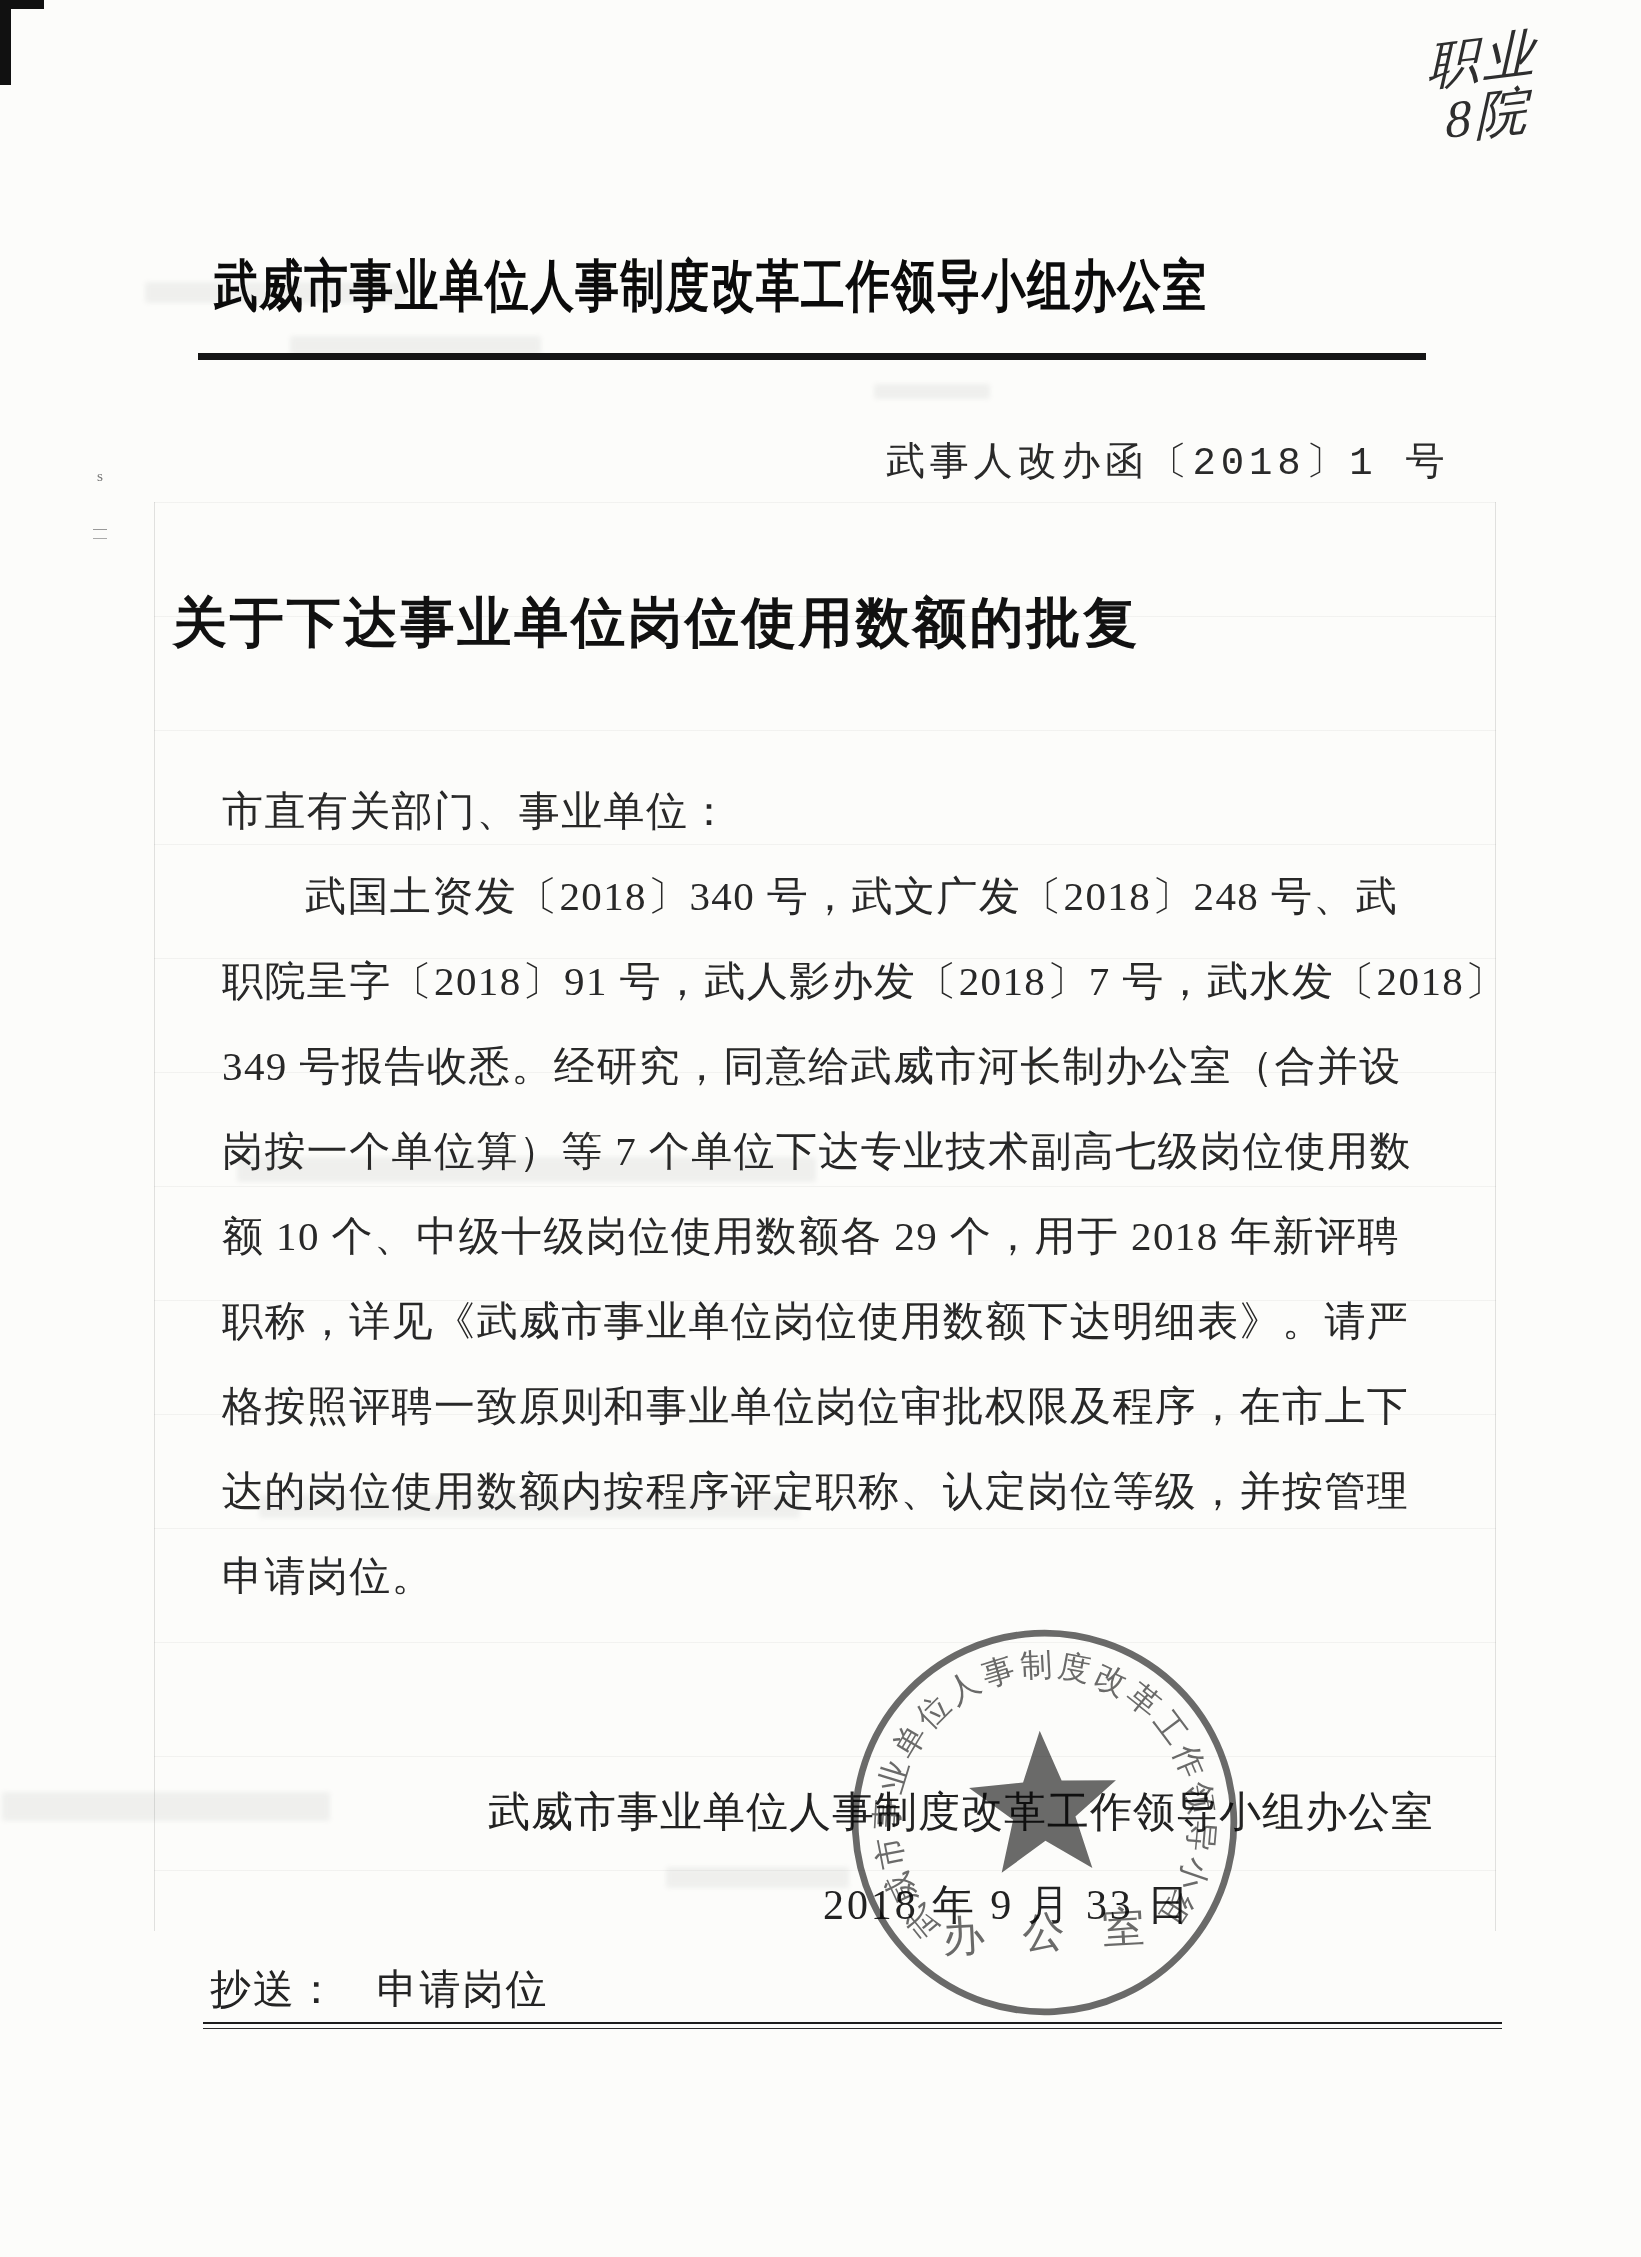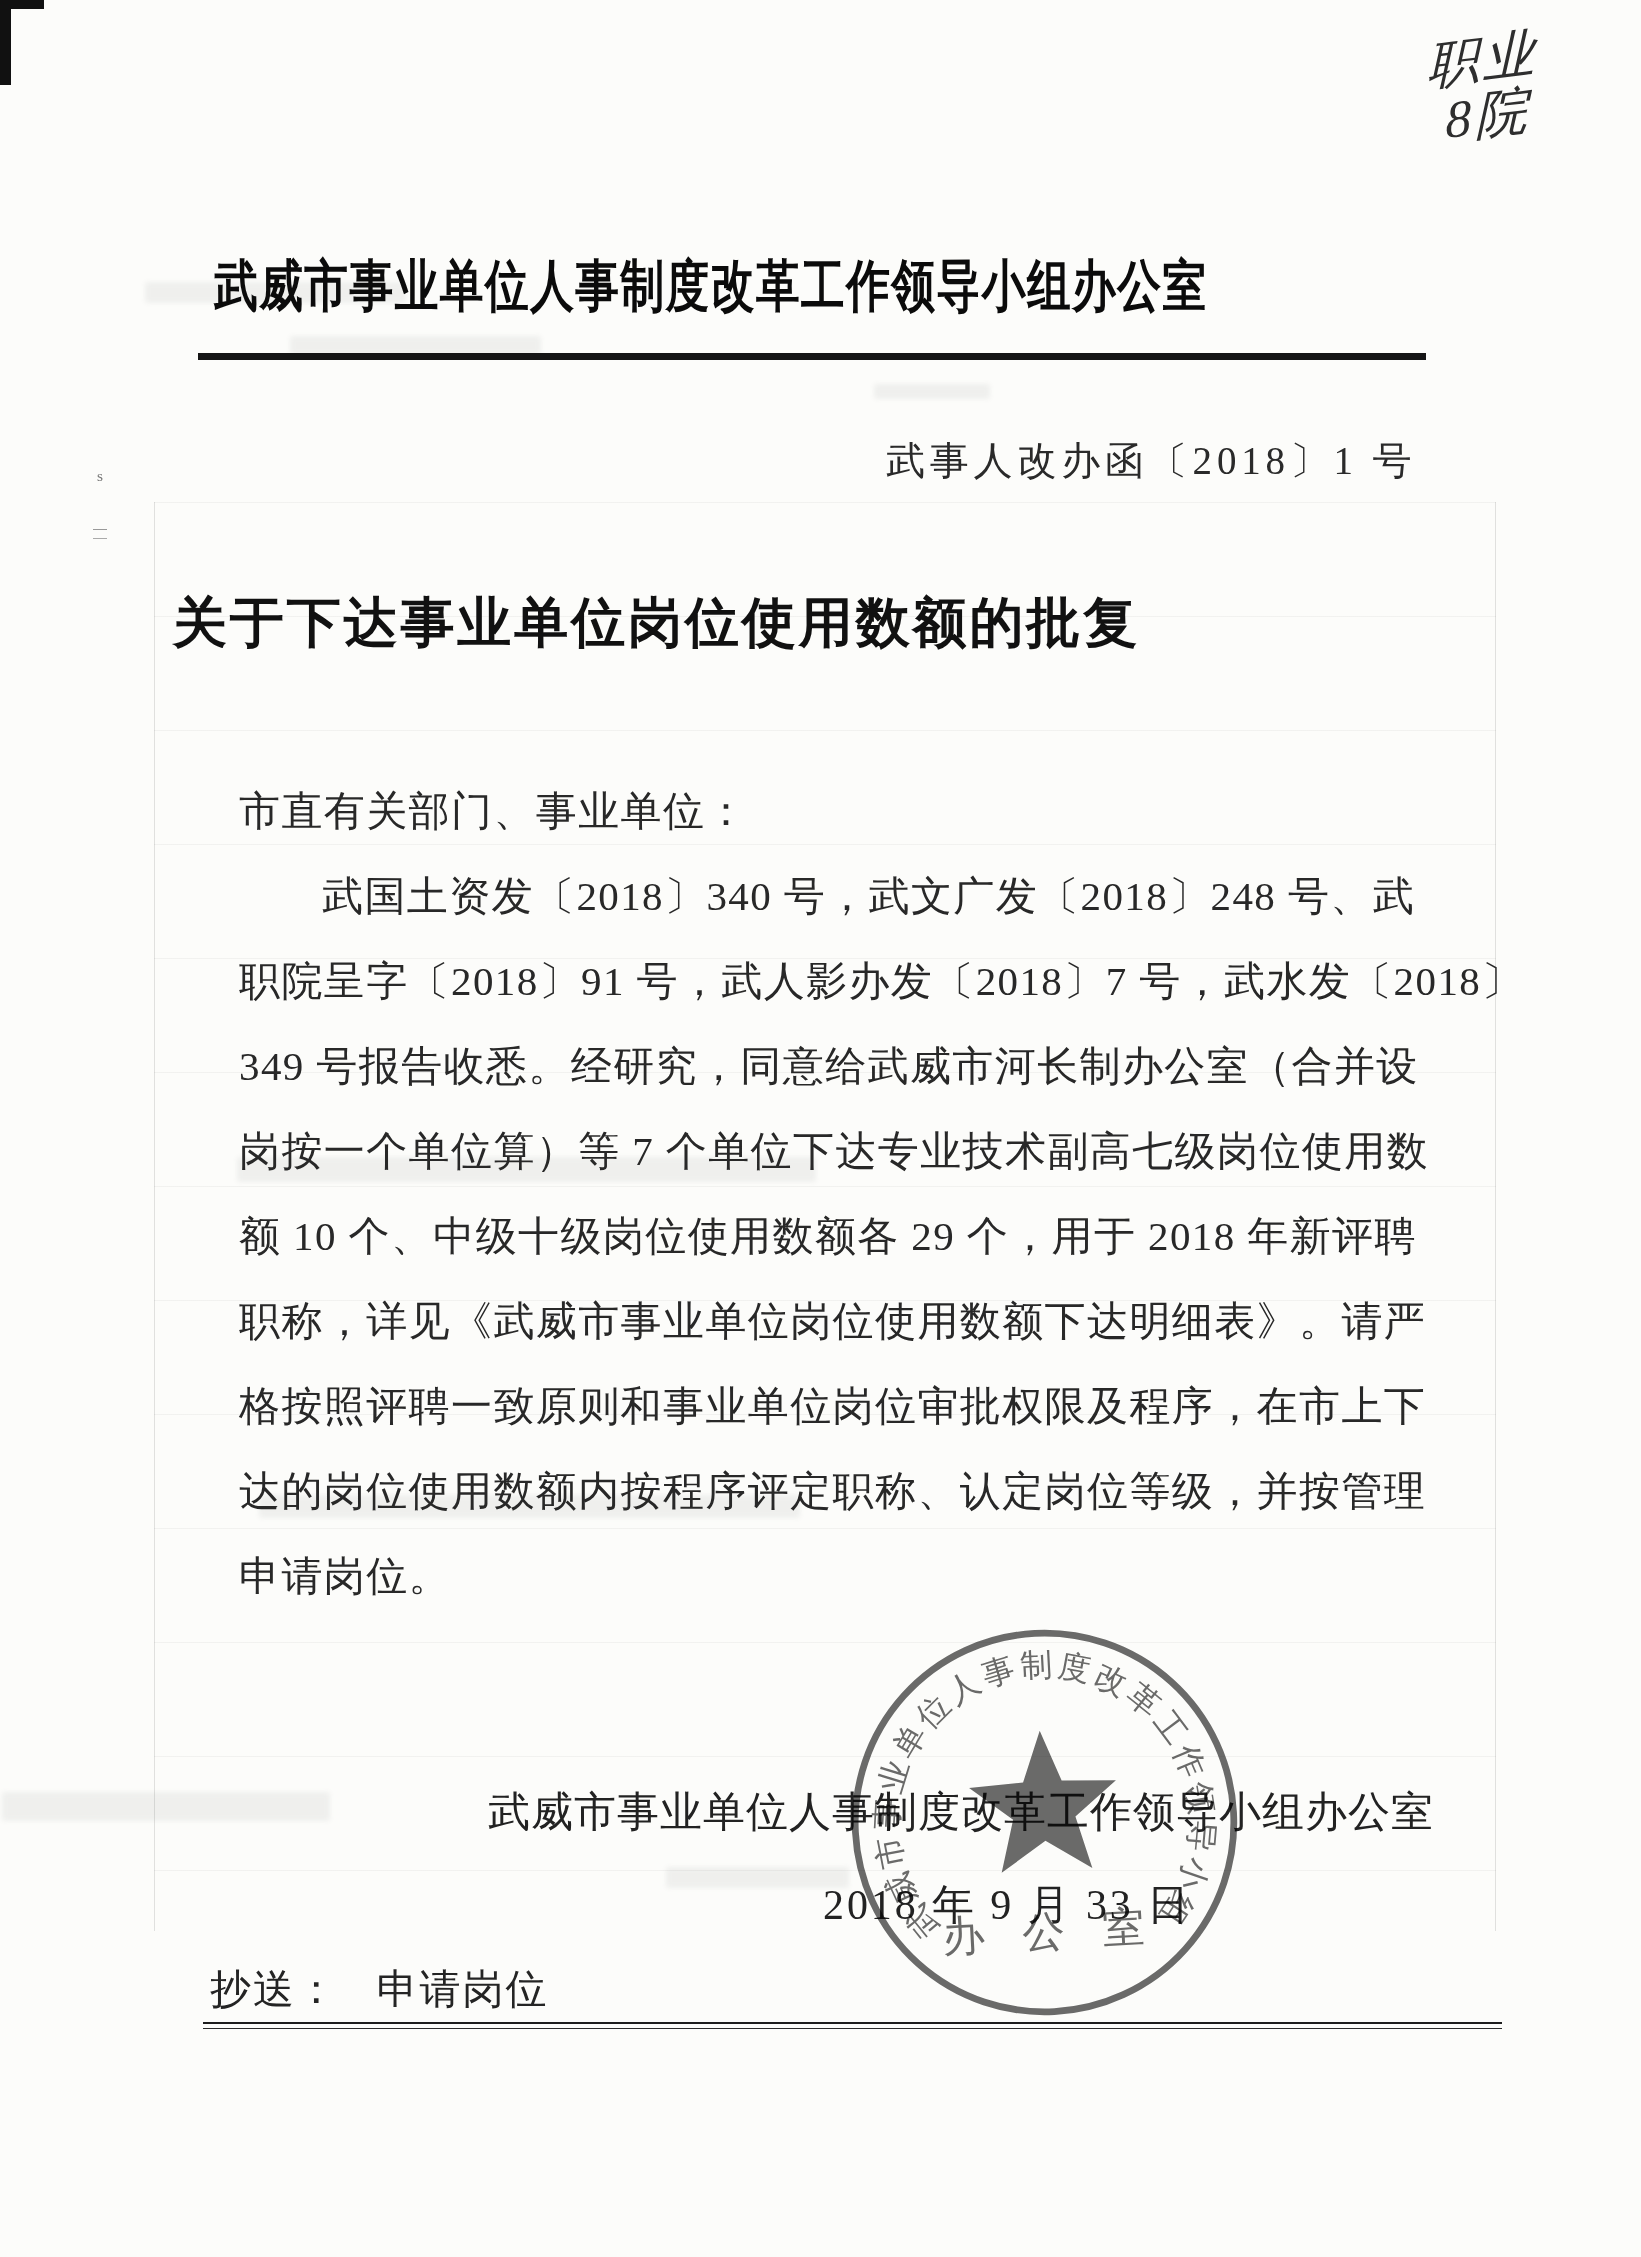--- a/index.html
+++ b/index.html
@@ -43,30 +43,30 @@
   .org-header{
     position:absolute;left:214px;top:249px;width:1274px;
     font-size:56px;font-weight:bold;color:#0b0b0b;
     transform:scaleX(0.78);transform-origin:left center;
     white-space:nowrap;letter-spacing:1.9px;
   }
   .header-rule{position:absolute;left:198px;top:353px;width:1228px;height:6.8px;background:#151515;}
 
   .doc-number{
     position:absolute;left:886px;top:434px;
-    font-size:39px;letter-spacing:4.8px;color:#2a2a2a;white-space:nowrap;
+    font-size:39px;letter-spacing:4.8px;color:#2a2a2a;white-space:nowrap;font-family:Liberation Mono, monospace;
   }
 
   .doc-title{
     position:absolute;left:0;top:587px;width:1313px;text-align:center;
     font-size:54px;font-weight:bold;color:#111;letter-spacing:2.9px;
   }
 
   
-  .body-lines{position:absolute;left:239px;top:769px;width:1255px;font-family:Liberation Serif, serif;}
+  .body-lines{position:absolute;left:222px;top:769px;width:1255px;font-family:Liberation Serif, serif;}
   .bline{height:85px;line-height:85px;font-size:41px;letter-spacing:1.4px;white-space:nowrap;color:#282828;}
   .bline.indent{text-indent:83px;}
 
   
   .sig-org{position:absolute;left:488px;top:1784px;font-size:42px;letter-spacing:1px;color:#222;white-space:nowrap;z-index:2;}
   .sig-date{position:absolute;left:823px;top:1877px;font-size:42px;letter-spacing:2.9px;color:#222;white-space:nowrap;z-index:1;}
 
   
   .seal{
     position:absolute;left:832px;top:1610px;width:425px;height:425px;

